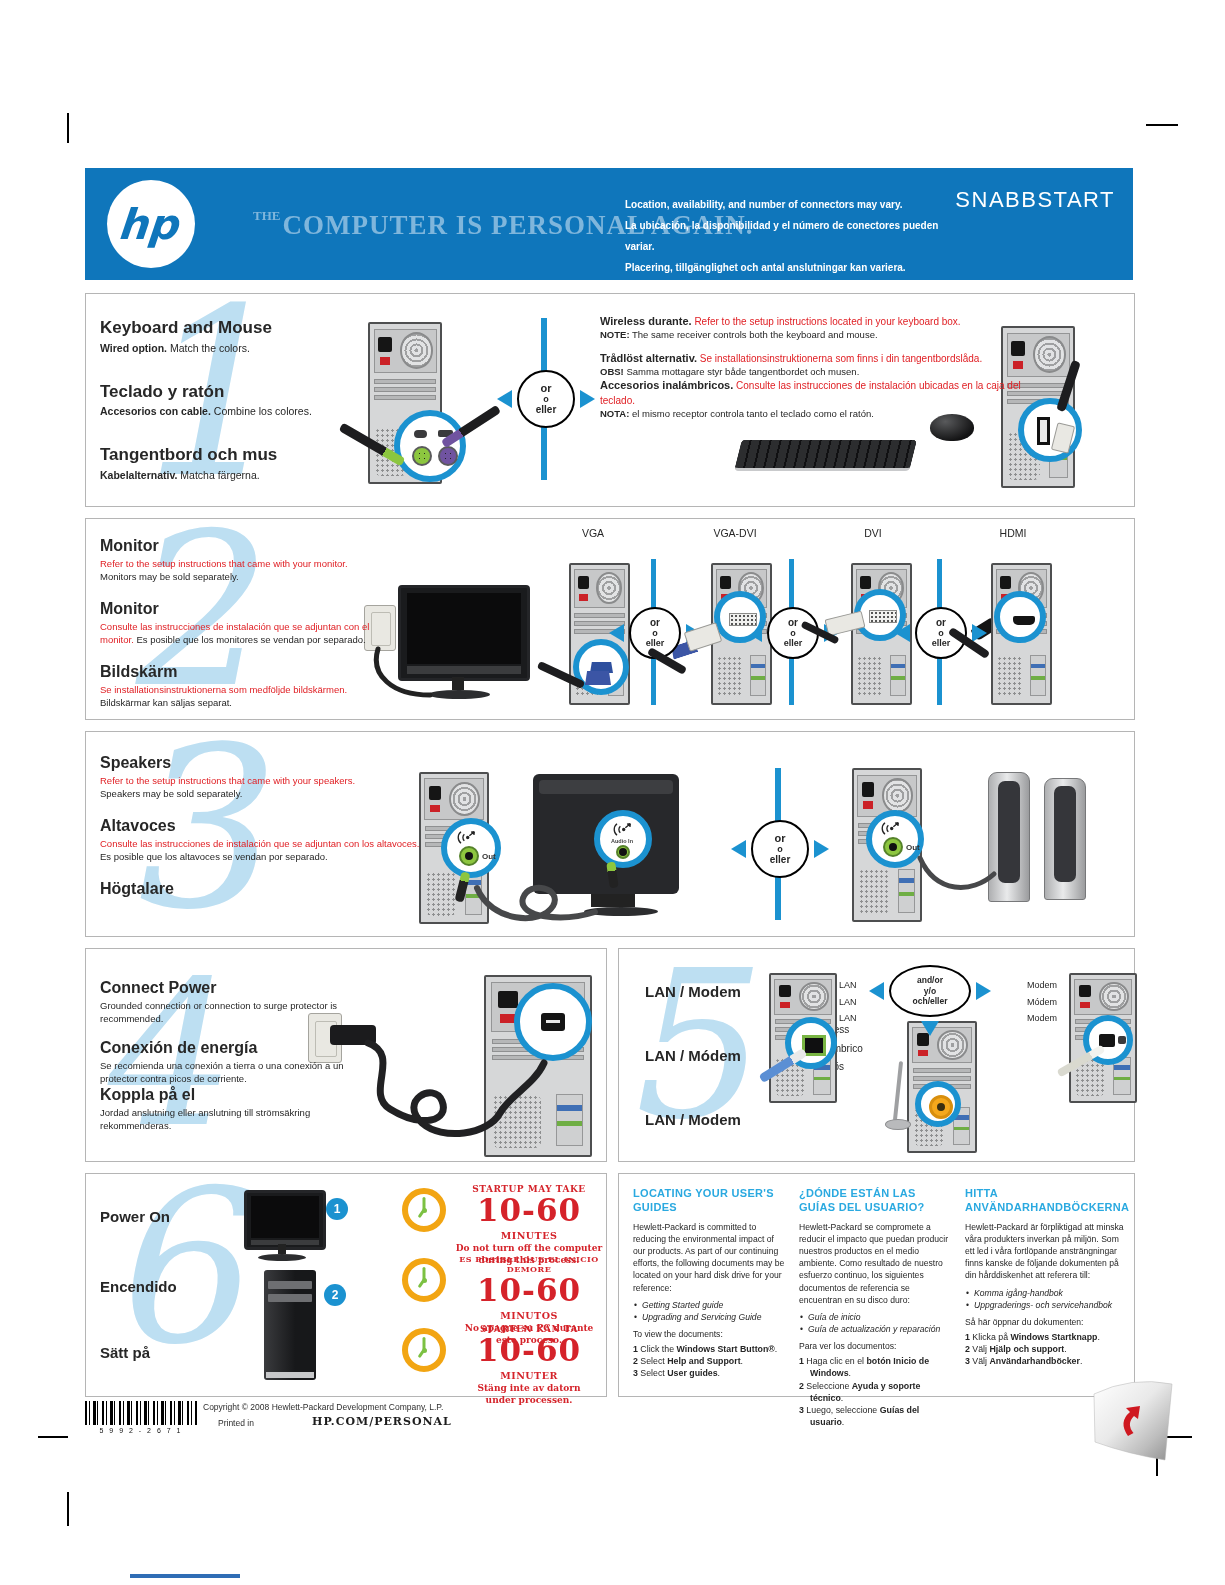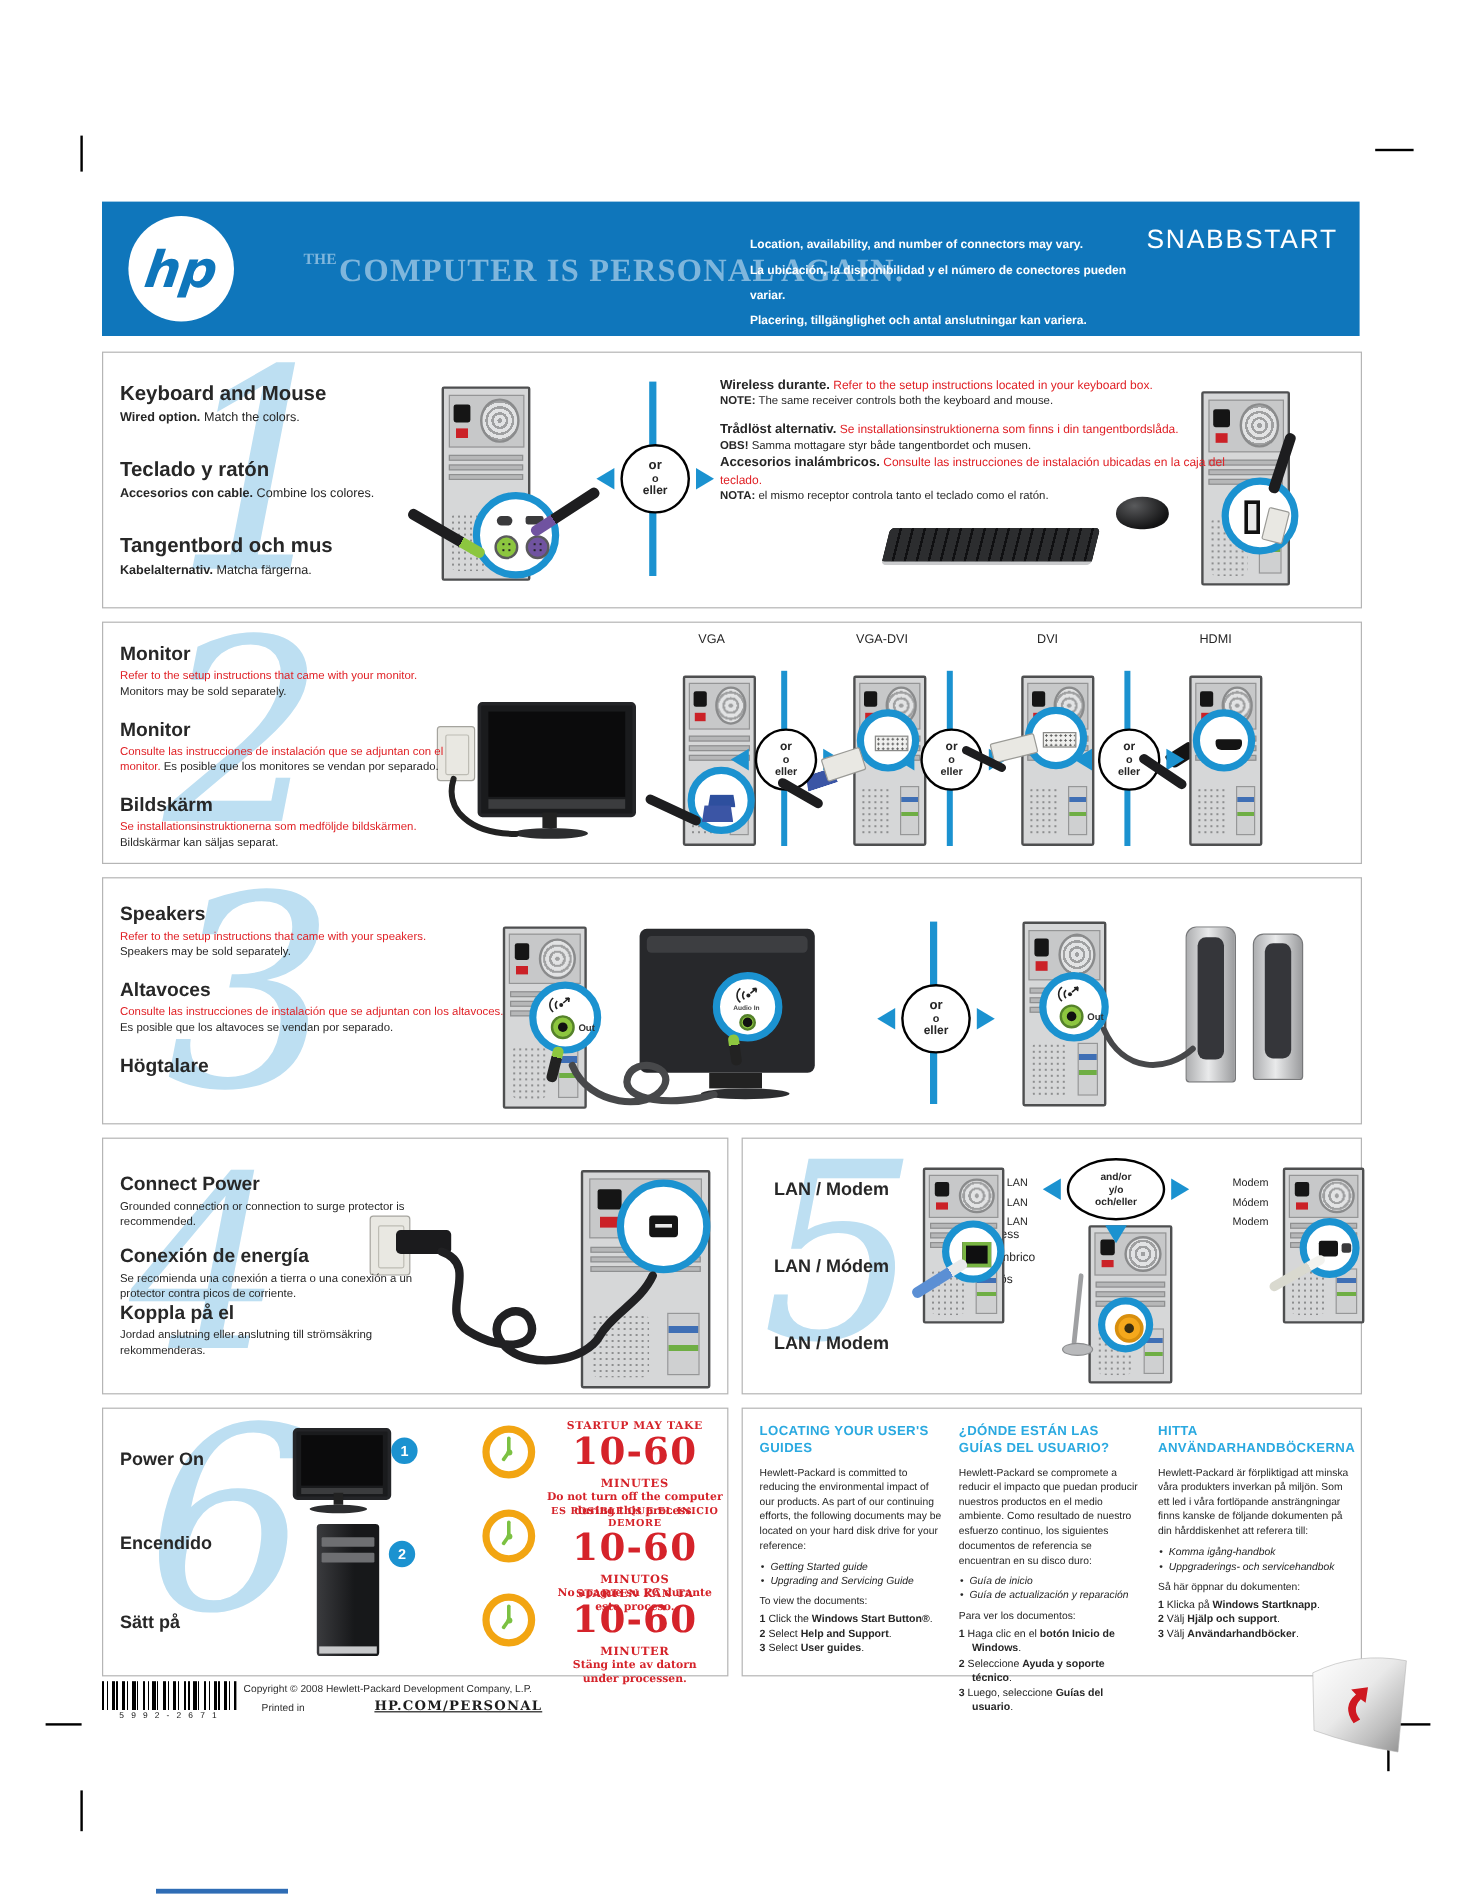--- a/index.html
+++ b/index.html
@@ -130,21 +130,21 @@
   .gbul{font-size:8.6px;line-height:1.45;font-style:italic;margin:0;padding-left:9px;position:relative;}
   .gbul::before{content:"•";position:absolute;left:1px;font-style:normal;}
   .gview{font-size:8.6px;margin:5px 0 4px 0;}
   .gstep{font-size:8.8px;line-height:1.4;margin:0;padding-left:11px;text-indent:-11px;}
 
   
   .barcode{position:absolute;left:85px;top:1401px;width:112px;height:24px;
     background:repeating-linear-gradient(90deg,#000 0 2px,#fff 2px 4px,#000 4px 5px,#fff 5px 8px,#000 8px 11px,#fff 11px 12px,#000 12px 13px,#fff 13px 17px);}
   .bdigits{position:absolute;left:85px;top:1427px;width:112px;text-align:center;font-size:7px;letter-spacing:2px;color:#111;}
   .copy{position:absolute;font-size:8.5px;color:#2e2e2e;}
-  .site{position:absolute;font:bold 11px "DejaVu Serif",serif;letter-spacing:1px;color:#1d1d1d;text-decoration:underline;}
+  .site{position:absolute;font:bold 11px "DejaVu Serif",serif;letter-spacing:1px;color:#1d1d1d;}
   .blueline{position:absolute;left:130px;top:1574px;width:110px;height:4px;background:#2f6db5;}
   .wavesvg{position:absolute;z-index:5;}
 </style>
 </head>
 <body>
 
 <svg width="0" height="0" style="position:absolute">
   <defs>
     <symbol id="waves" viewBox="0 0 26 18">
       <path d="M7 2 A9 9 0 0 0 7 16" stroke="#222" stroke-width="1.6" fill="none"></path>

